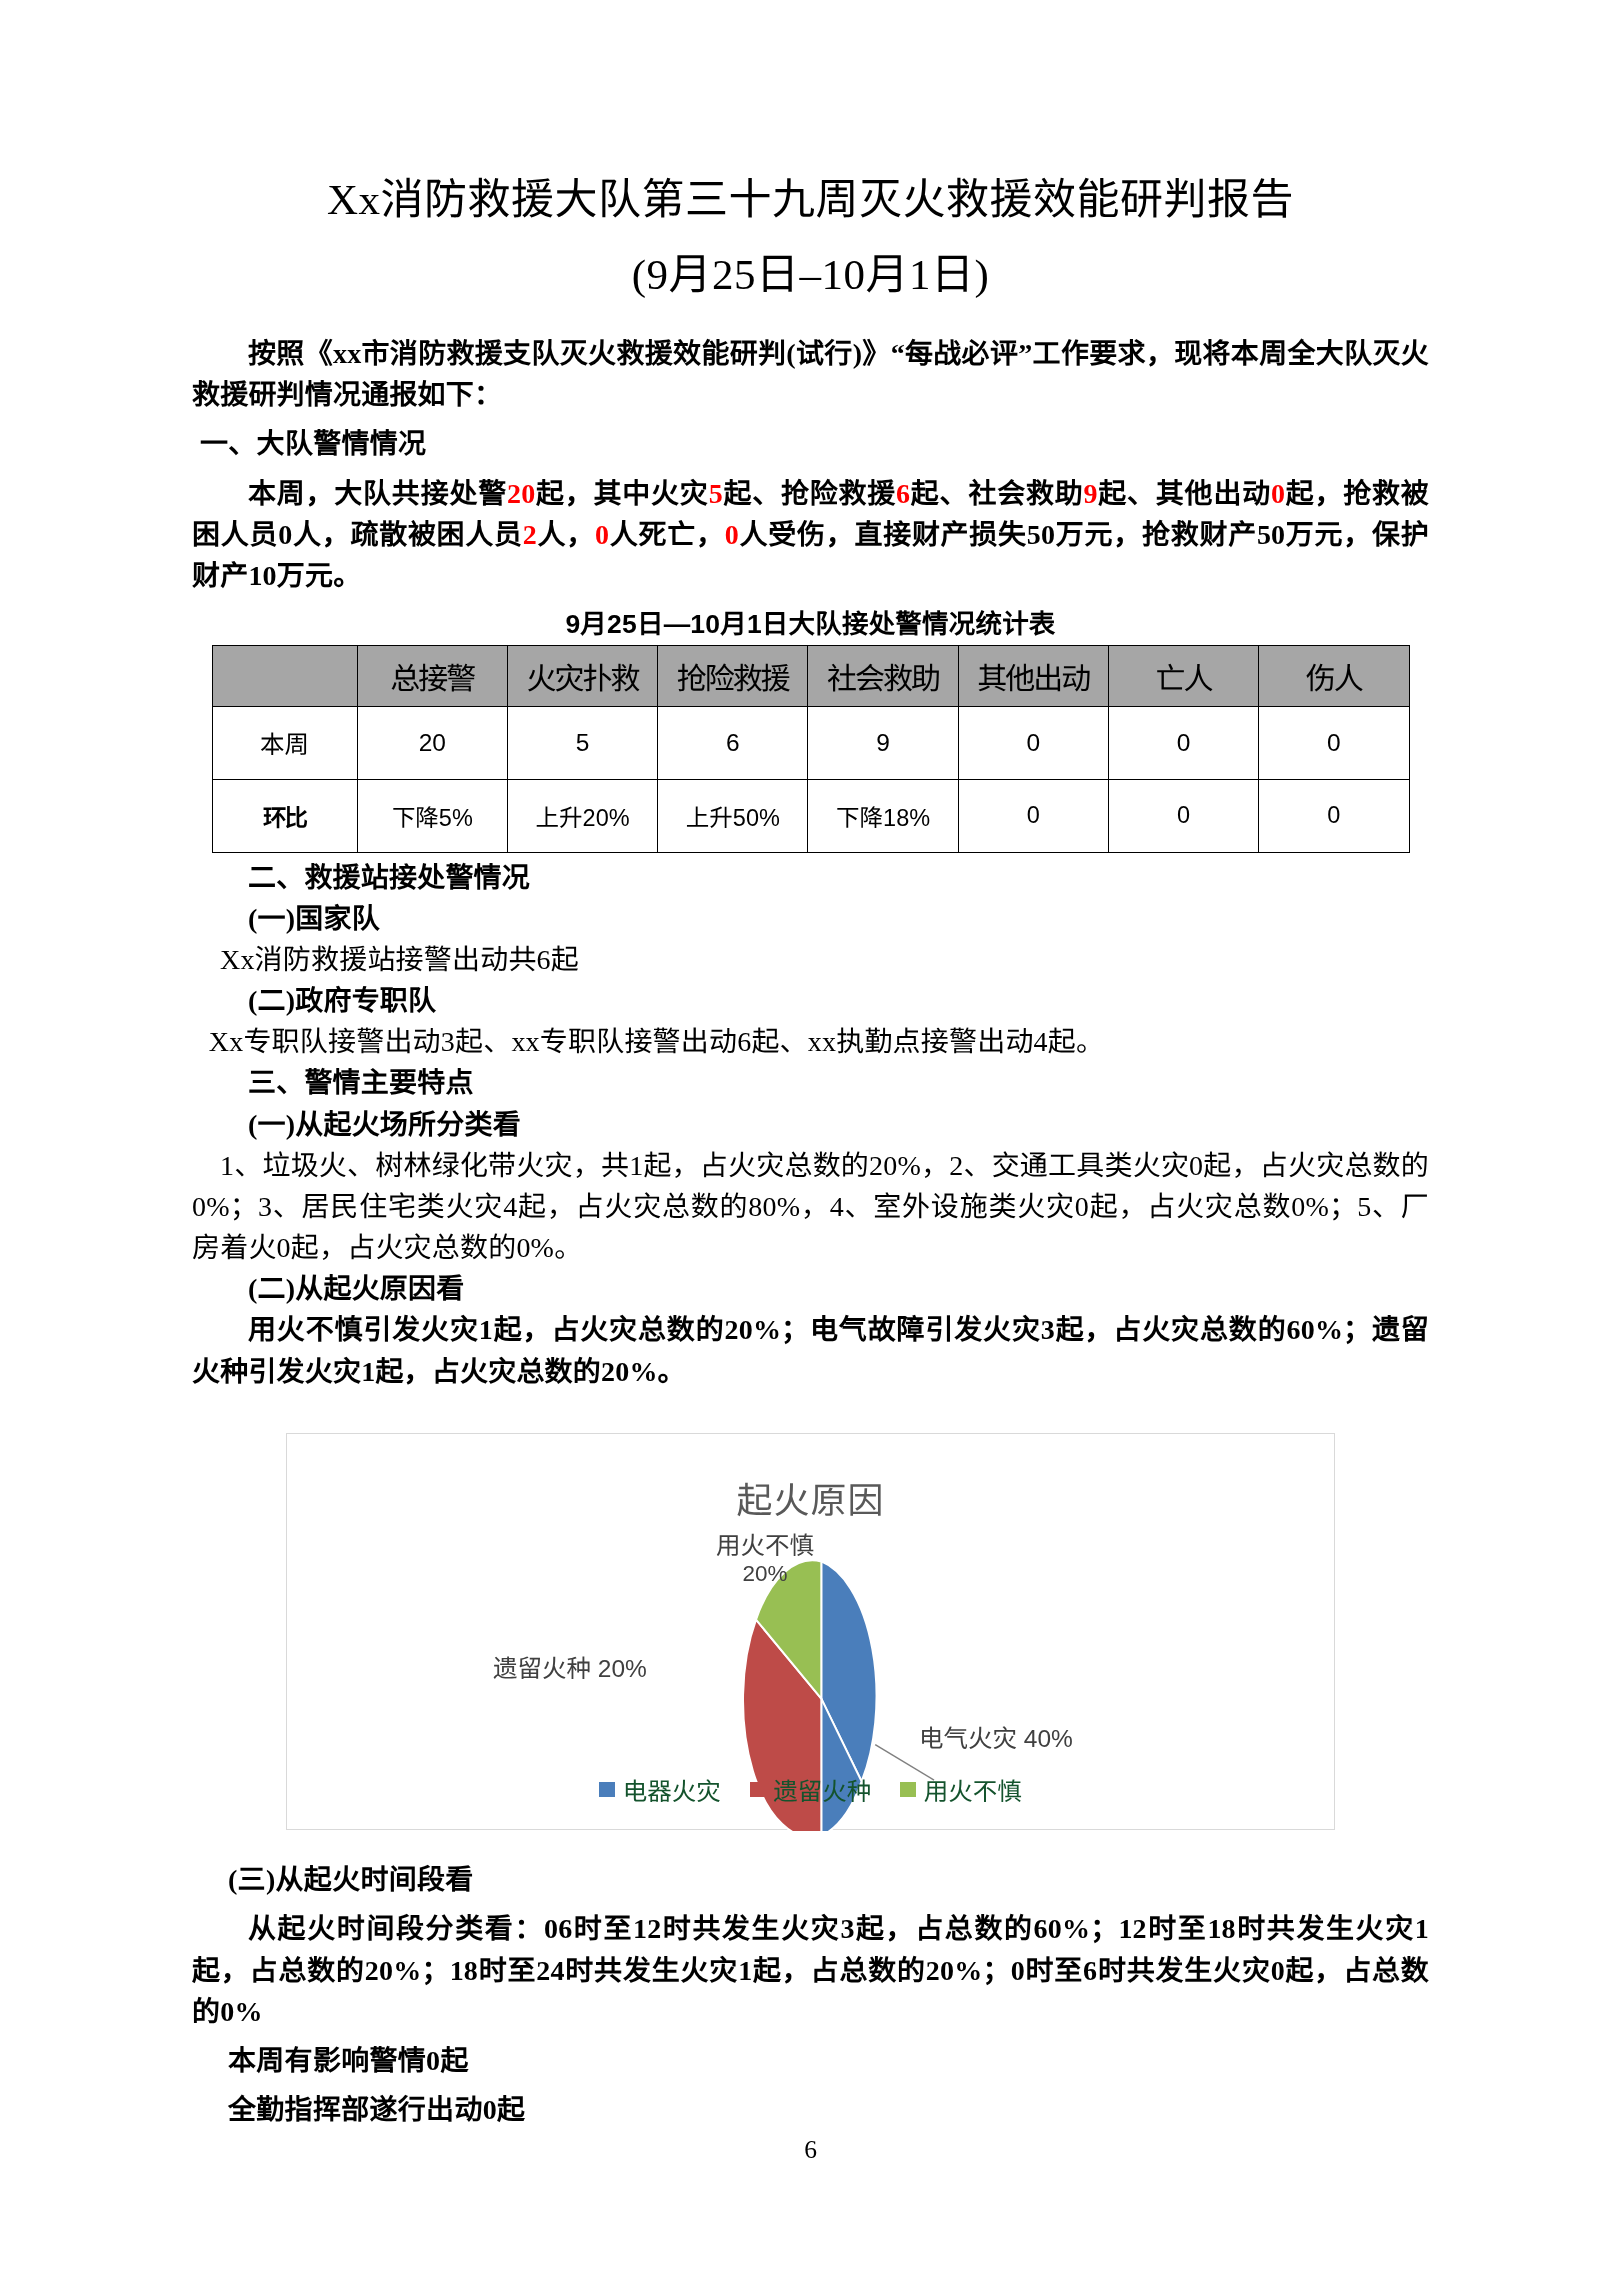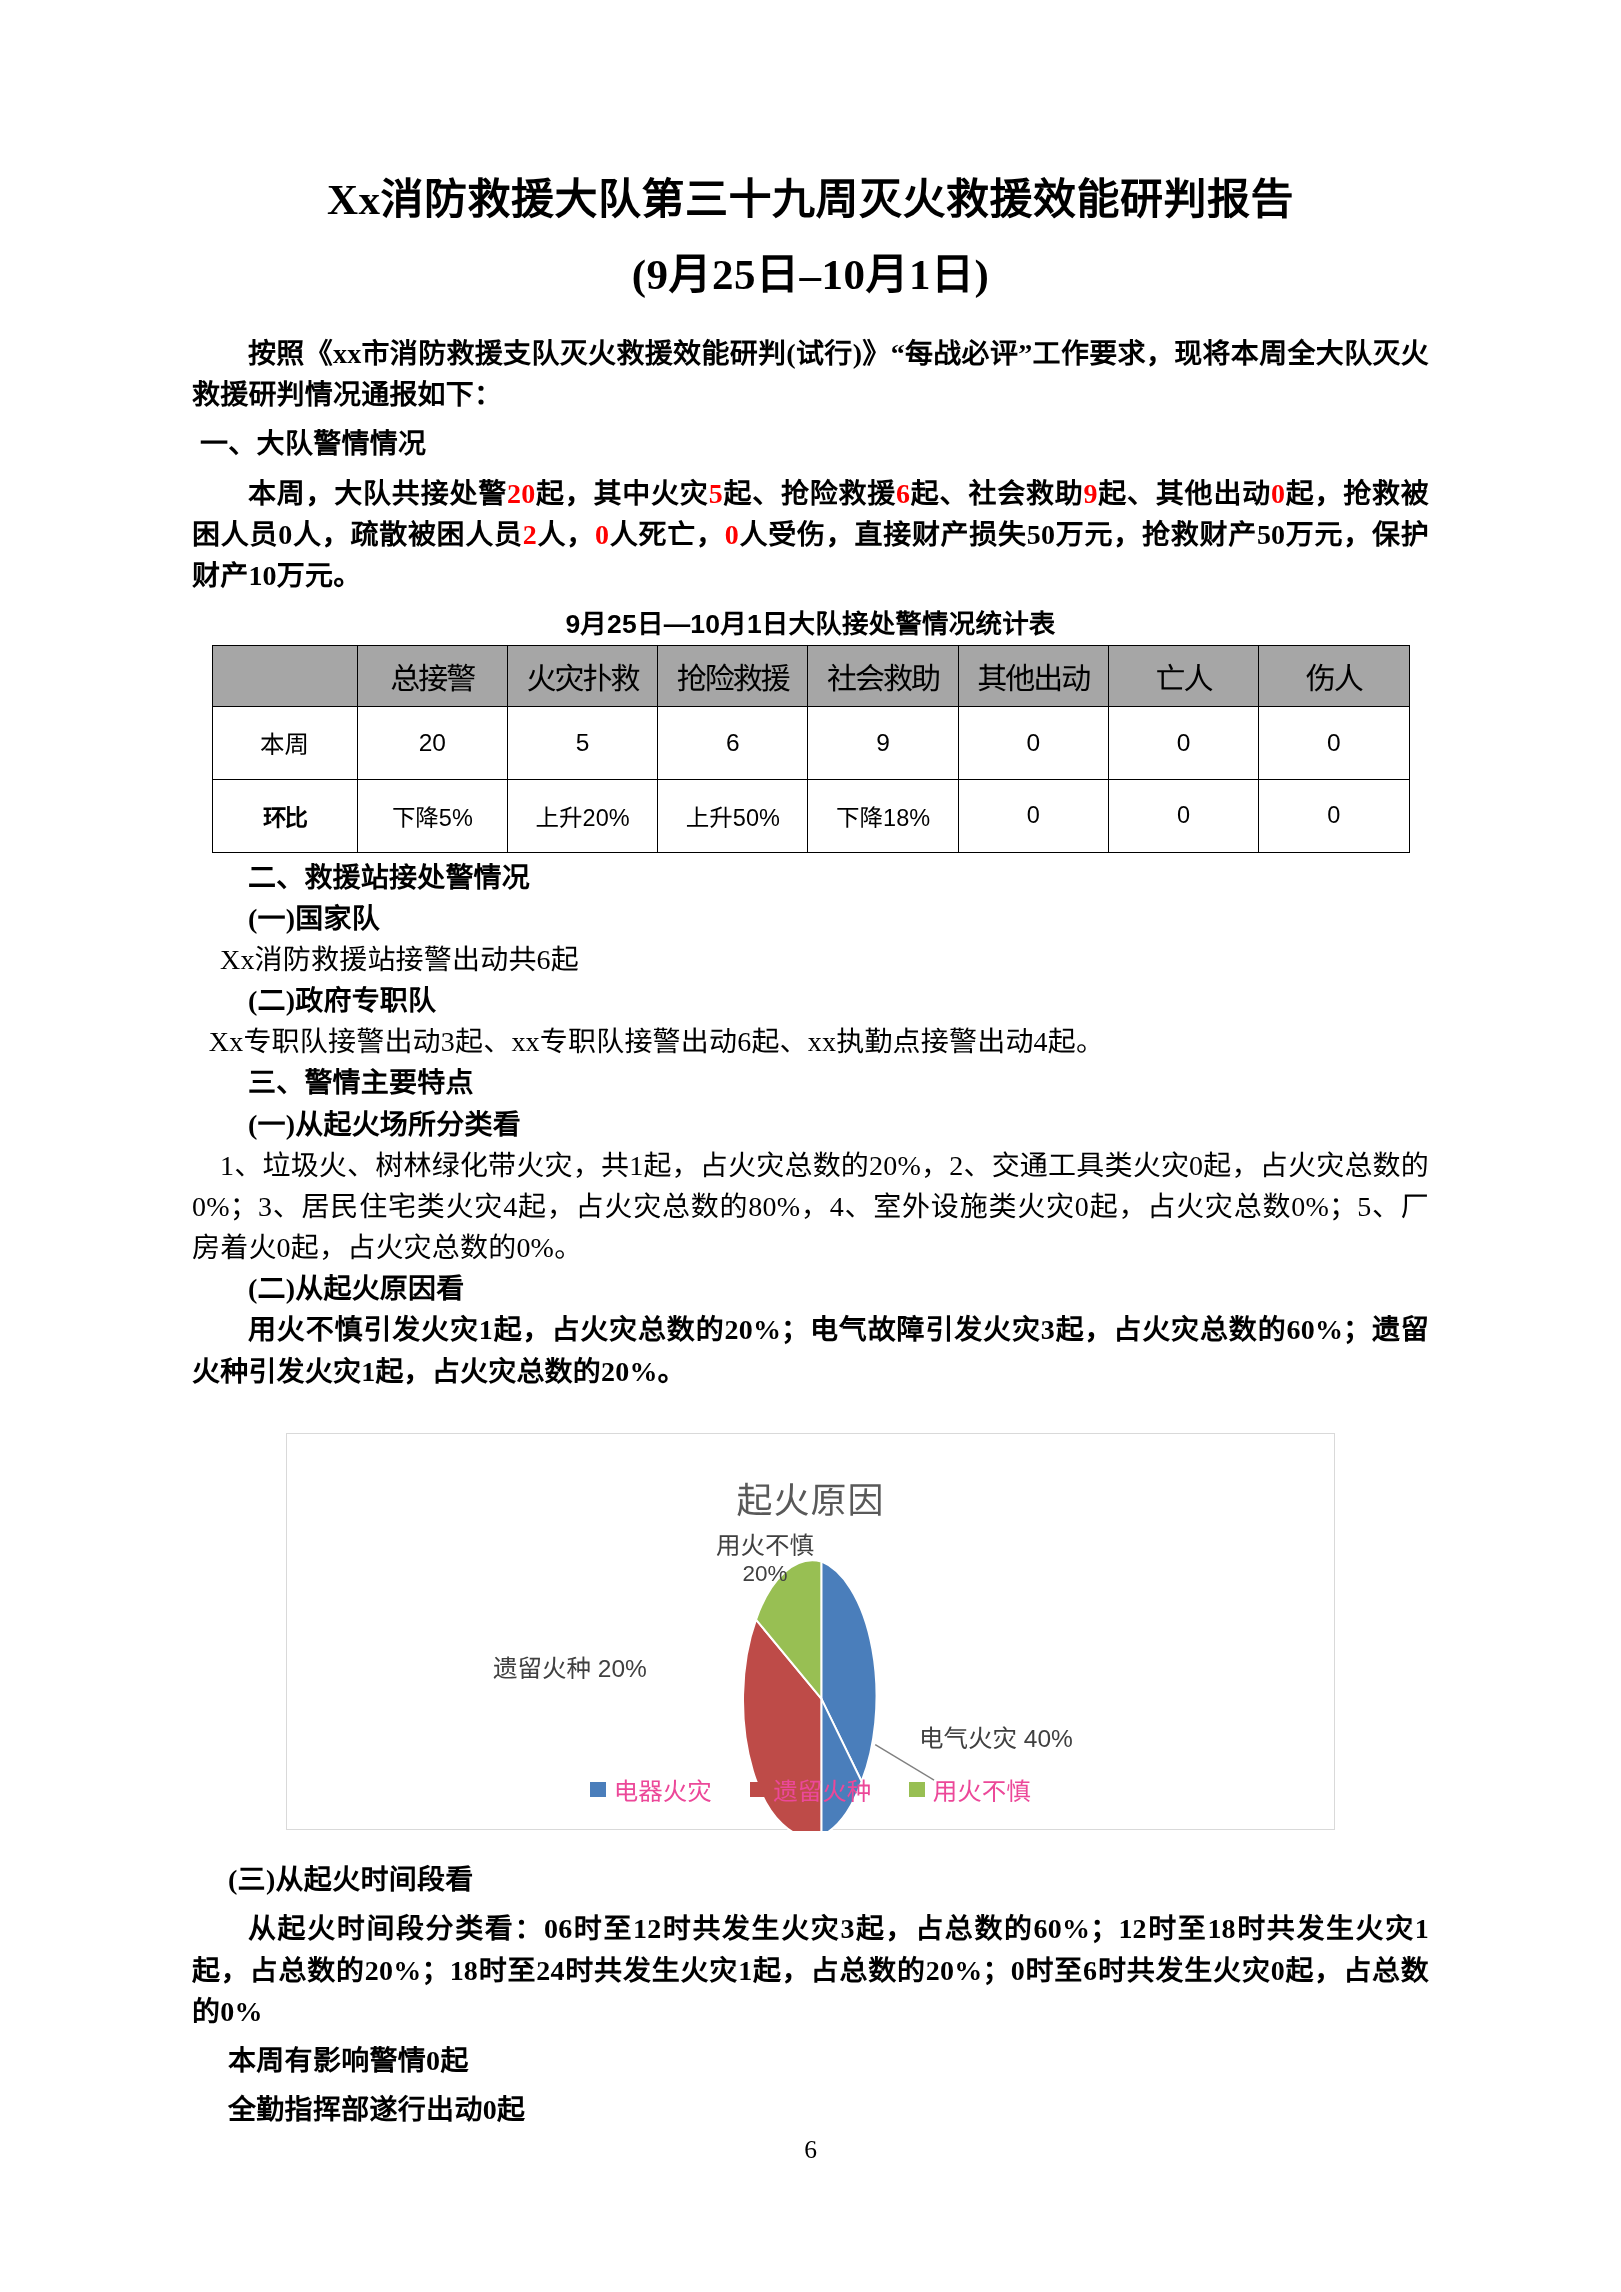--- a/index.html
+++ b/index.html
@@ -28,21 +28,21 @@
     position: absolute;
     left: 192px;
     top: 172px;
     width: 1237px;
   }
 
   
   .doc-title {
     text-align: center;
     font-family: "Liberation Serif", "DejaVu Serif", serif;
-    font-weight: bold;
+    font-weight: normal;
     font-size: 43px;
     line-height: 1.28;
     letter-spacing: 0.5px;
     margin: 0;
     padding: 0 9.8px;
   }
   .doc-title .line2 { display: block; margin-top: 20px; }
 
   
   .para {
@@ -134,24 +134,24 @@
     position: absolute;
     left: 0; top: 0;
   }
   .chart-legend {
     position: absolute;
     bottom: 21.6px;
     left: 0; right: 0;
     display: flex;
     justify-content: center;
     align-items: center;
-    gap: 38px;
+    gap: 29px;
     font-family: "Liberation Sans", "DejaVu Sans", sans-serif;
     font-size: 24.5px;
-    color: #ec4899;
+    color: #14532d;
   }
   .legend-item { display: flex; align-items: center; gap: 7.8px; }
   .legend-swatch {
     width: 15.7px; height: 15.7px; display: inline-block;
   }
   .pie-label {
     position: absolute;
     font-family: "Liberation Sans", "DejaVu Sans", sans-serif;
     color: #404040;
     white-space: nowrap;

